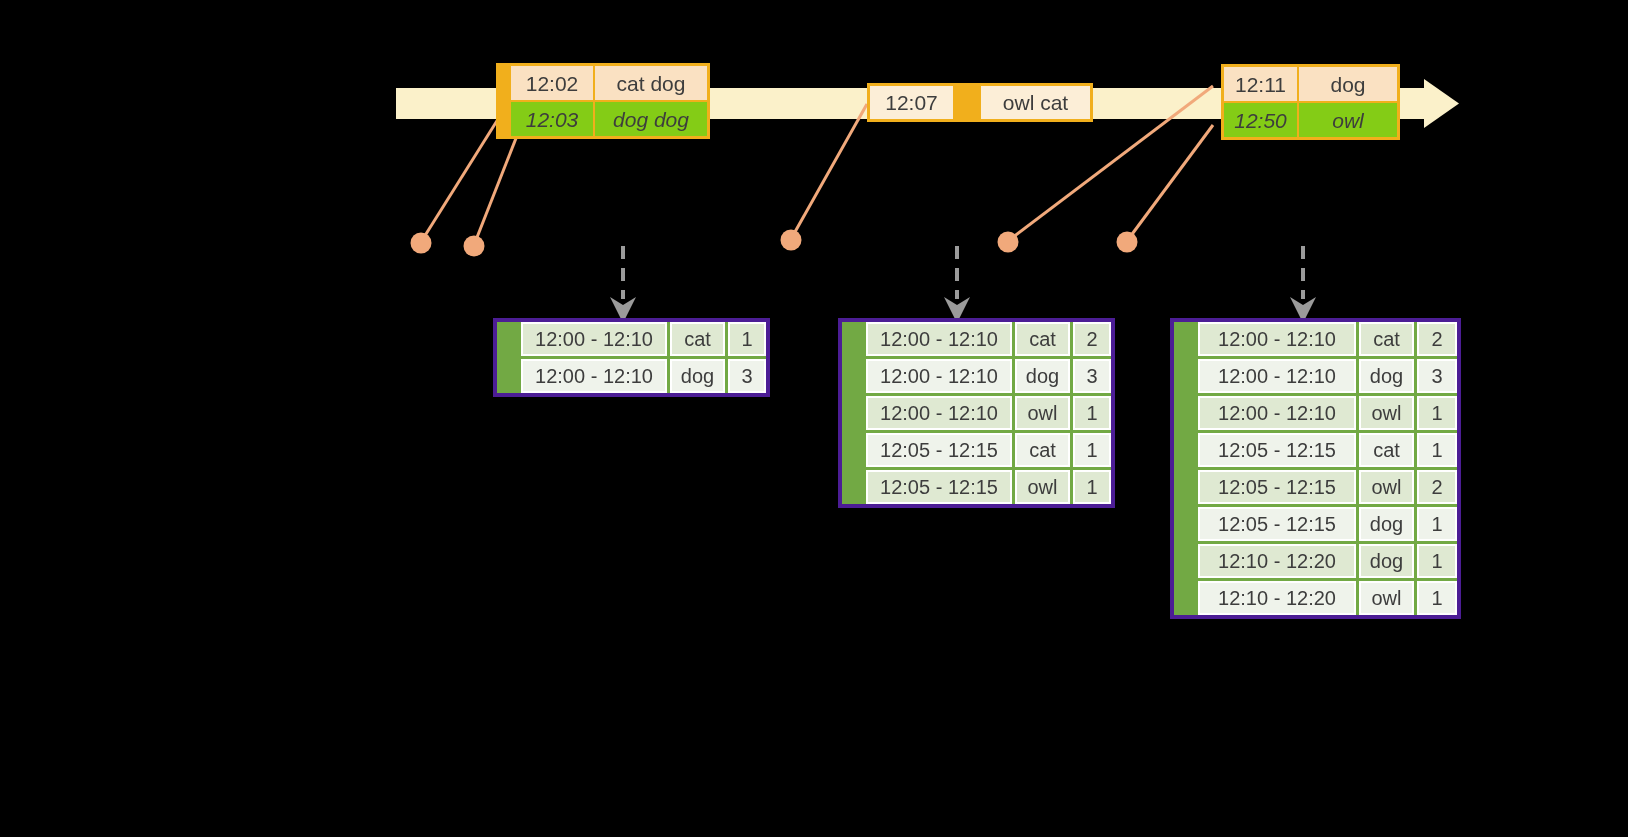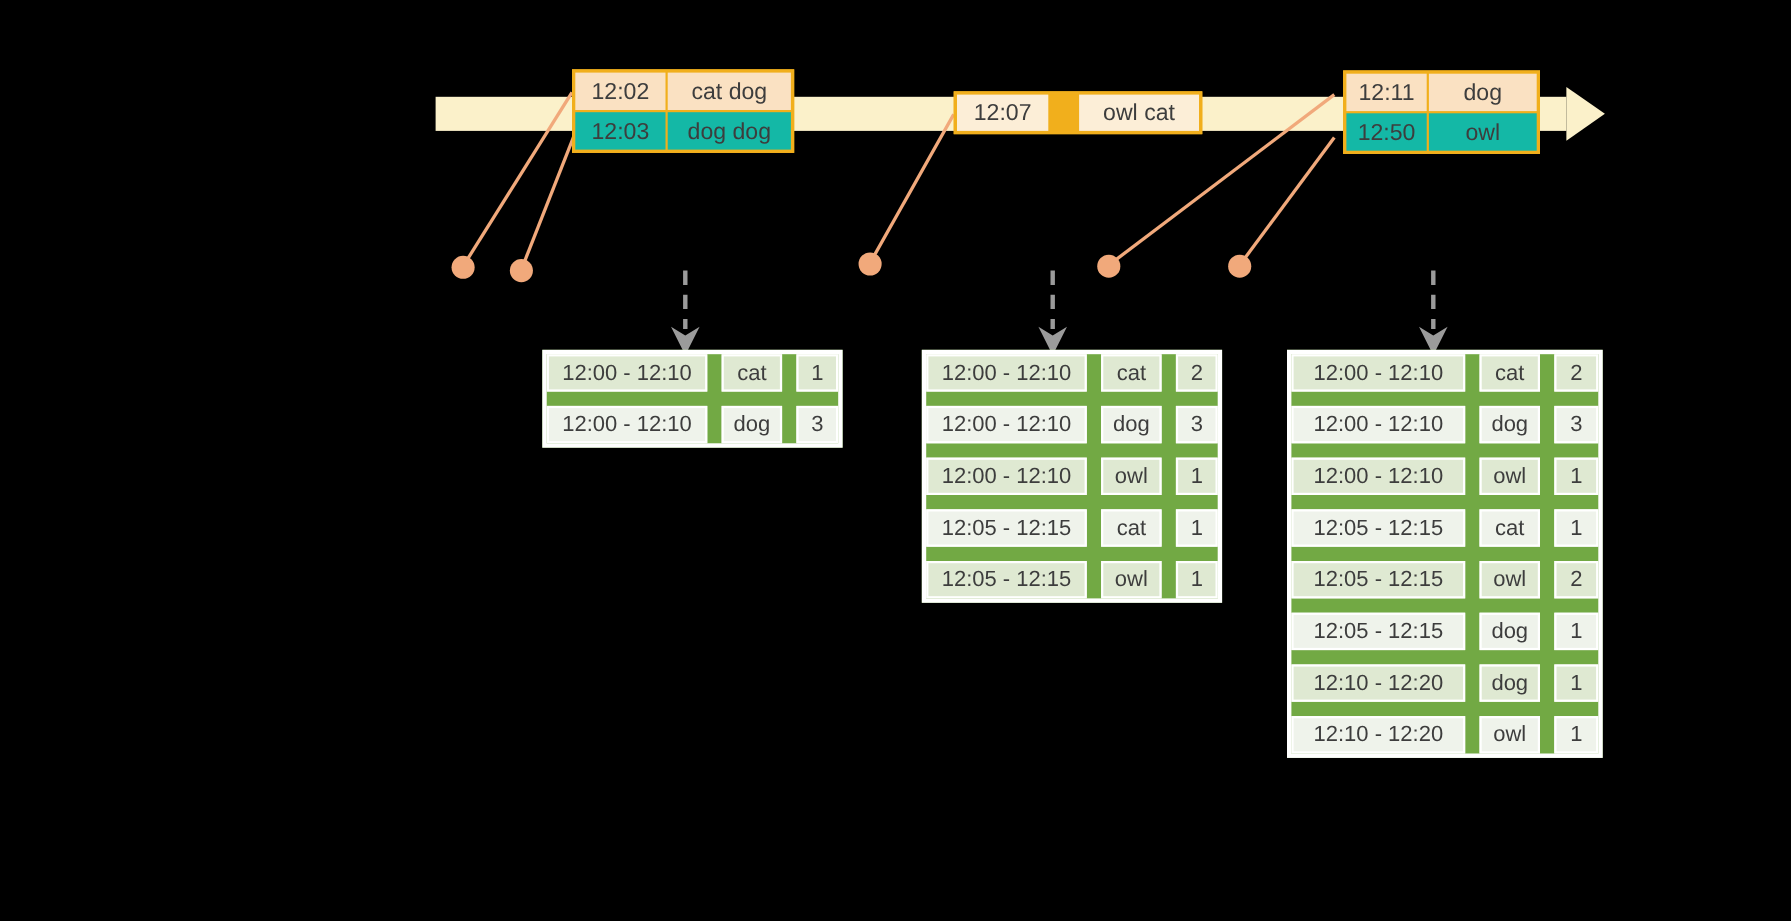--- a/index.html
+++ b/index.html
@@ -22,35 +22,36 @@
     border:3px solid #F1AF1C;
     z-index:2;
   }
   .event-table .cell{
     display:flex;align-items:center;justify-content:center;
     font-size:21px;
     line-height:1;
     white-space:nowrap;
   }
   .event-table .cell.dark{background:#FAE1C2;}   
-  .event-table .cell.light{background:#14b8a6;}  
+  .event-table .cell.light{background:#84cc16;font-style:italic;}  
   .event-table.single .cell.dark{background:#FCEED7;}
 
-  .e1{left:520px;top:63px;grid-template-columns:82px 112px;grid-auto-rows:34px;}
+  .e1{left:496px;top:63px;grid-template-columns:82px 112px;grid-auto-rows:34px;padding-left:12px;}
   .e2{left:867px;top:83px;grid-template-columns:83px 109px;grid-auto-rows:33px;gap:28px;}
   .e3{left:1221px;top:64px;grid-template-columns:73px 98px;grid-auto-rows:34px;}
 
   
   .result-table{
     position:absolute;
     display:grid;
-    gap:13px;
+    gap:3px;
     background:#72A944;           
-    border:4px solid #ffffff;
+    border:4px solid #4c1d95;
     z-index:2;
+    padding-left:24px;
   }
   .result-table .cell{
     display:flex;align-items:center;justify-content:center;
     border:2px solid #FFFFFF;
     font-size:20px;
     line-height:1;
     white-space:nowrap;
     height:34px;box-sizing:border-box;
   }
   .result-table .cell.dark{background:#DFE9D2;}

